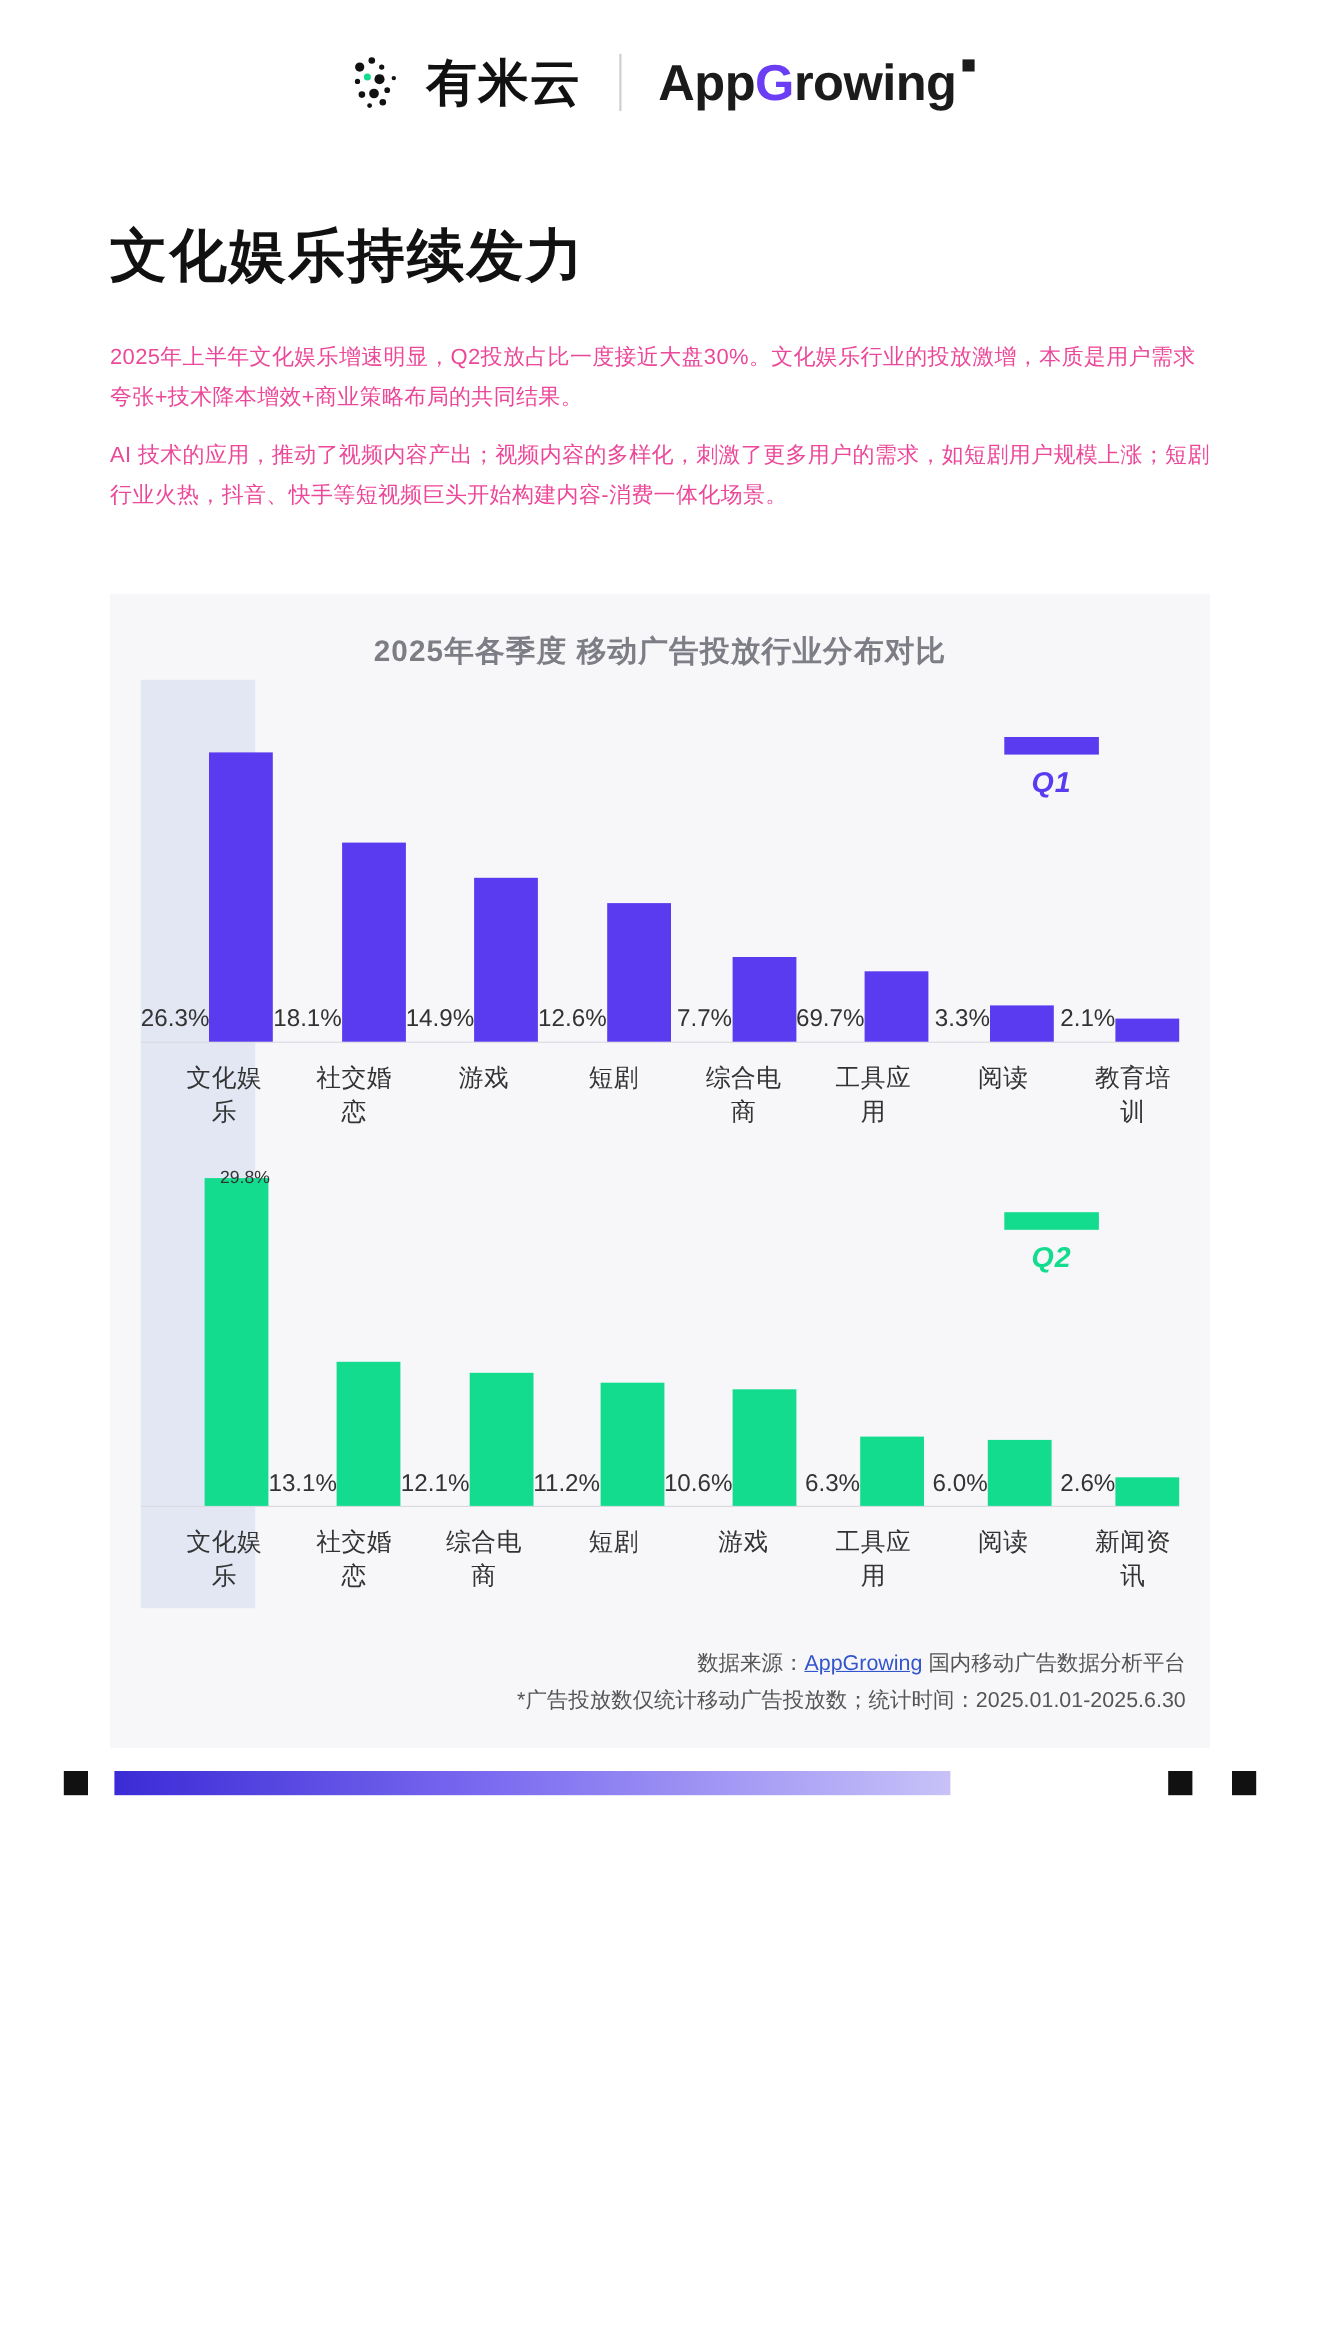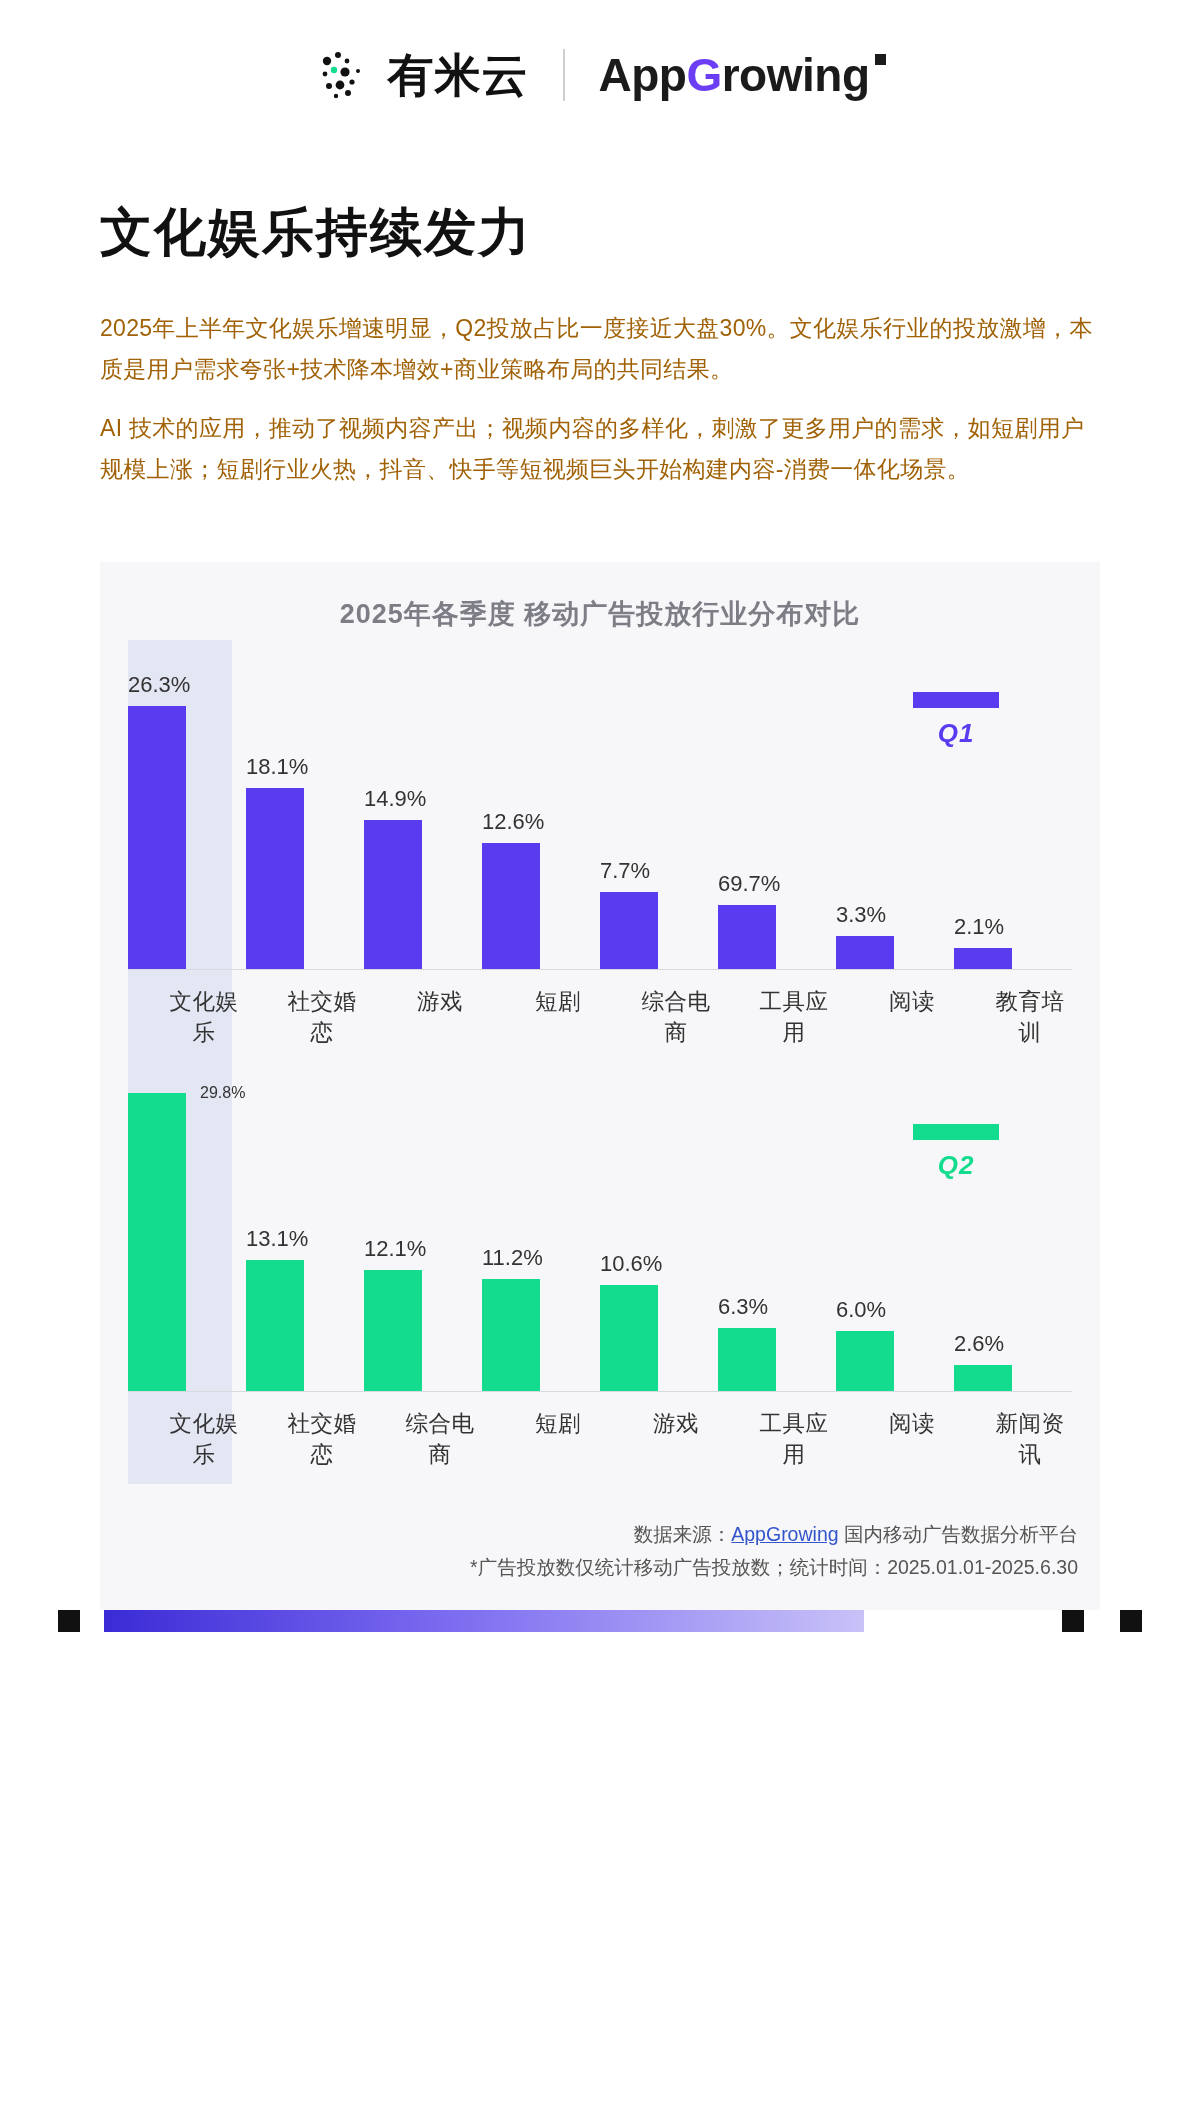--- a/index.html
+++ b/index.html
@@ -71,23 +71,23 @@
   }
   .headline {
     font-size: 52px;
     font-weight: 700;
     color: #111111;
     letter-spacing: 2px;
     margin-top: 48px;
     margin-bottom: 40px;
   }
   .para {
-    font-size: 23px;
+    font-size: 20px;
     line-height: 1.78;
-    color: #a16207;
+    color: #ec4899;
     letter-spacing: 0.3px;
   }
   .para + .para { margin-top: 18px; }
 
   
   .chart-card {
     margin: 72px 100px 0 100px;
     width: 1000px;
     background: #f7f7f9;
     padding: 34px 0 26px 0;
@@ -126,22 +126,22 @@
     position: relative;
     display: flex;
     align-items: flex-end;
     height: 330px;
     border-bottom: 1px solid #d9d9e0;
   }
   .bar-slot {
     position: relative;
     flex: 1 1 0;
     display: flex;
-    flex-direction: column;
-    align-items: flex-start;
+    flex-direction: row;
+    align-items: flex-end;
     justify-content: flex-end;
     height: 100%;
   }
   .bar-value {
     font-size: 22px;
     color: #333333;
     margin-bottom: 8px;
     white-space: nowrap;
   }
   .bar {

